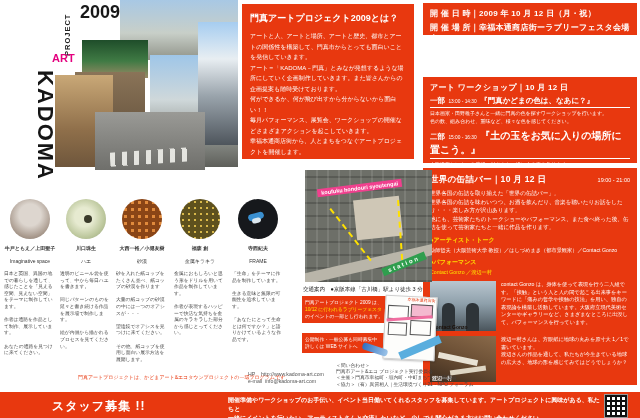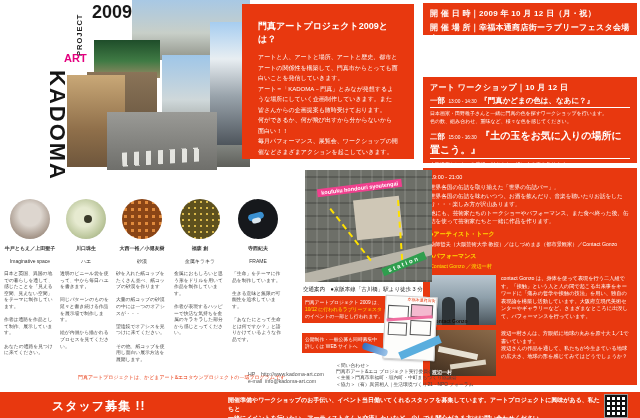--- a/index.html
+++ b/index.html
@@ -35,36 +35,36 @@
       background-image:repeating-linear-gradient(0deg,#111 0 2px,transparent 2px 5px),
                        repeating-linear-gradient(90deg,#111 0 2px,transparent 2px 5px);}
   .cap{position:absolute;left:2px;bottom:1px;font-size:5px;font-weight:bold;}
   .fig{position:absolute;bottom:0;width:13px;height:28px;background:#2e3438;border-radius:6px 6px 0 0;}
 </style>
 </head>
 <body>
 
 <div id="poster">
 
-  <div class="abs" style="left:12px;top:0;width:240px;height:175px;">
+  <div class="abs" style="left:0;top:0;width:240px;height:175px;">
     <div class="ph" style="left:120px;top:0;width:118px;height:60px;background:linear-gradient(180deg,#a8c8e4 0%,#c8cfc8 55%,#8f9288 100%);"></div>
     <div class="ph" style="left:150px;top:55px;width:88px;height:112px;background:linear-gradient(180deg,#9fc6e8 0%,#cfd8da 40%,#8b8f8a 75%,#5e5f5a 100%);"></div>
     <div class="ph" style="left:198px;top:22px;width:40px;height:123px;background:linear-gradient(180deg,#a6cdf0 0%,#e8eef2 30%,#9aa4ac 60%,#4e555c 100%);"></div>
     <div class="ph" style="left:82px;top:40px;width:66px;height:38px;background:linear-gradient(180deg,#1f4d2a 0%,#3f7a44 55%,#9b8a66 100%);"></div>
     <div class="ph" style="left:75px;top:72px;width:70px;height:78px;background:linear-gradient(180deg,#8a7458,#5f4c38);"></div>
     <div class="ph" style="left:55px;top:75px;width:58px;height:92px;background:linear-gradient(180deg,#c9a877,#8f6f4a 60%,#6e563c);"></div>
     <div class="ph" style="left:95px;top:112px;width:110px;height:58px;background:linear-gradient(180deg,#9a9a96,#6f6f6b);"></div>
     <div class="ph" style="left:110px;top:150px;width:80px;height:14px;transform:rotate(-4deg);background:repeating-linear-gradient(90deg,rgba(240,240,235,.9) 0 5px,transparent 5px 12px);"></div>
     <div class="year">2009</div>
     <div class="project">PROJECT</div>
     <div class="art">ART</div>
     <div class="kadoma">KADOMA</div>
   </div>
 
-  <div class="rbox" style="left:242px;top:4px;width:172px;height:155px;padding:16px;">
+  <div class="rbox" style="left:242px;top:4px;width:172px;height:155px;padding:8px;">
     <div style="font-size:9px;font-weight:bold;margin-bottom:6px;">門真アートプロジェクト2009とは？</div>
     <div class="pre" style="font-size:6px;line-height:10.5px;">アートと人、アートと場所、アートと歴史、都市とアートの関係性を構築して、門真市からとっても面白いことを発信していきます。
 アート＝「KADOMA－門真」とみなが発想するような場所にしていく企画制作していきます。また皆さんからの企画提案も随時受けております。
 何ができるか、何が飛び出すから分からないから面白い！！
 毎月パフォーマンス、展覧会、ワークショップの開催などさまざまアクションを起こしていきます。
 幸福本通商店街から、人とまちをつなぐアートプロジェクトを開催します。</div>
   </div>
 
   <div class="rbox" style="left:423px;top:3px;width:214px;height:32px;padding:5px 7px;">
     <div class="hd" style="margin-bottom:3px;">
@@ -90,20 +90,21 @@
         <span style="font-size:4.8px;font-weight:normal;">&nbsp;<span>15:00 - 16:30</span>&nbsp;</span>
         <span style="font-size:10px;">『土の玉をお気に入りの場所に置こう。』</span></span>
     </div>
     <div class="pre" style="font-size:5px;line-height:7.5px;margin-top:2px;">大阪造形センターの渡辺一村さんと一緒に土の玉を作ります。
 商店街の周りを歩いて、お気に入りの場所に玉を置き、写真を撮り作品を完成させます。
 門真の新しい一面を見つけましょう。</div>
   </div>
 
   <div class="rbox" style="left:423px;top:168px;width:214px;height:217px;padding:6px 7px;">
     <div class="row">
+      <span class="hd" style="font-size:8.5px;">世界の缶詰バー｜10 月 12 日</span>
       <span style="font-size:5.5px;">19:00 - 21:00</span>
     </div>
     <div class="pre" style="font-size:5.6px;line-height:8.6px;margin-top:3px;">世界各国の缶詰を取り揃えた「世界の缶詰バー」。
 世界各国の缶詰を味わいつつ、お酒を飲んだり、音楽を聴いたりお話をしたり・・・楽しみ方が沢山あります。
 他にも、芸術家たちのトークショーやパフォーマンス、また食べ終った後、缶詰を使って芸術家たちと一緒に作品を作ります。</div>
     <div class="yellow" style="font-size:6px;font-weight:bold;margin-top:4px;">●アーティスト・トーク</div>
     <div style="font-size:5.2px;margin-top:2px;">薬師哲夫（大阪芸術大学 教授）／はしづめまき（都市景観家）／Contact Gonzo</div>
     <div class="yellow" style="font-size:6px;font-weight:bold;margin-top:4px;">●パフォーマンス</div>
     <div class="yellow" style="font-size:5.2px;margin-top:2px;">Contact Gonzo ／渡辺一村</div>
 

